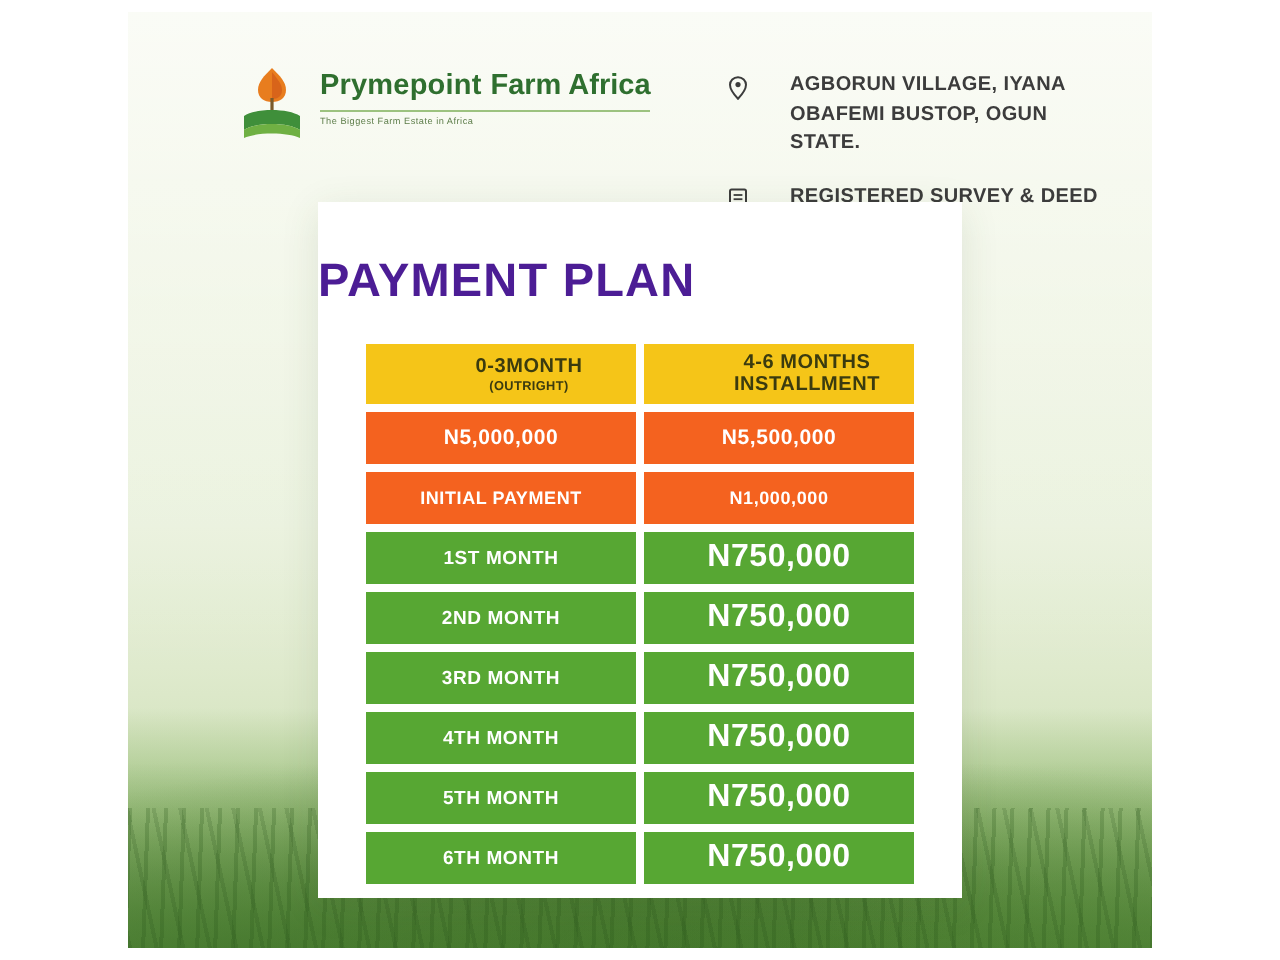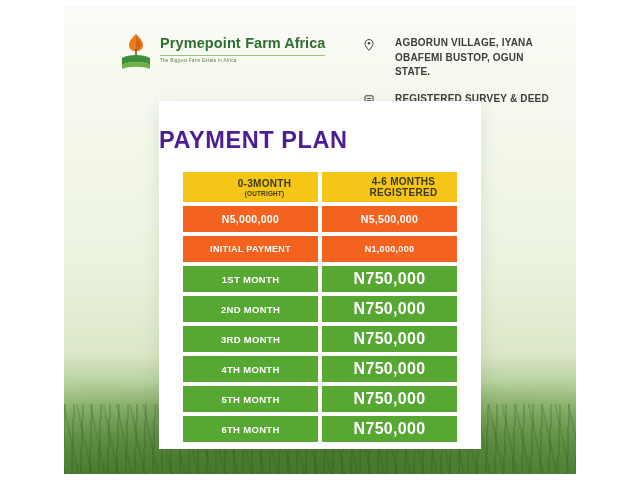--- a/index.html
+++ b/index.html
@@ -276,21 +276,21 @@
 
       <div class="table">
 
         <div class="row head-row">
           <div class="cell left">
             <span>0-3MONTH</span>
             <span class="head-sub">(OUTRIGHT)</span>
           </div>
           <div class="cell right head-two-line">
             <span>4-6 MONTHS</span>
-            <span>REGISTERED</span>
+            <span>INSTALLMENT</span>
           </div>
         </div>
 
         <div class="row orange">
           <div class="cell left">N5,000,000</div>
           <div class="cell right">N5,500,000</div>
         </div>
 
         <div class="row orange-mid">
           <div class="cell left">INITIAL PAYMENT</div>

